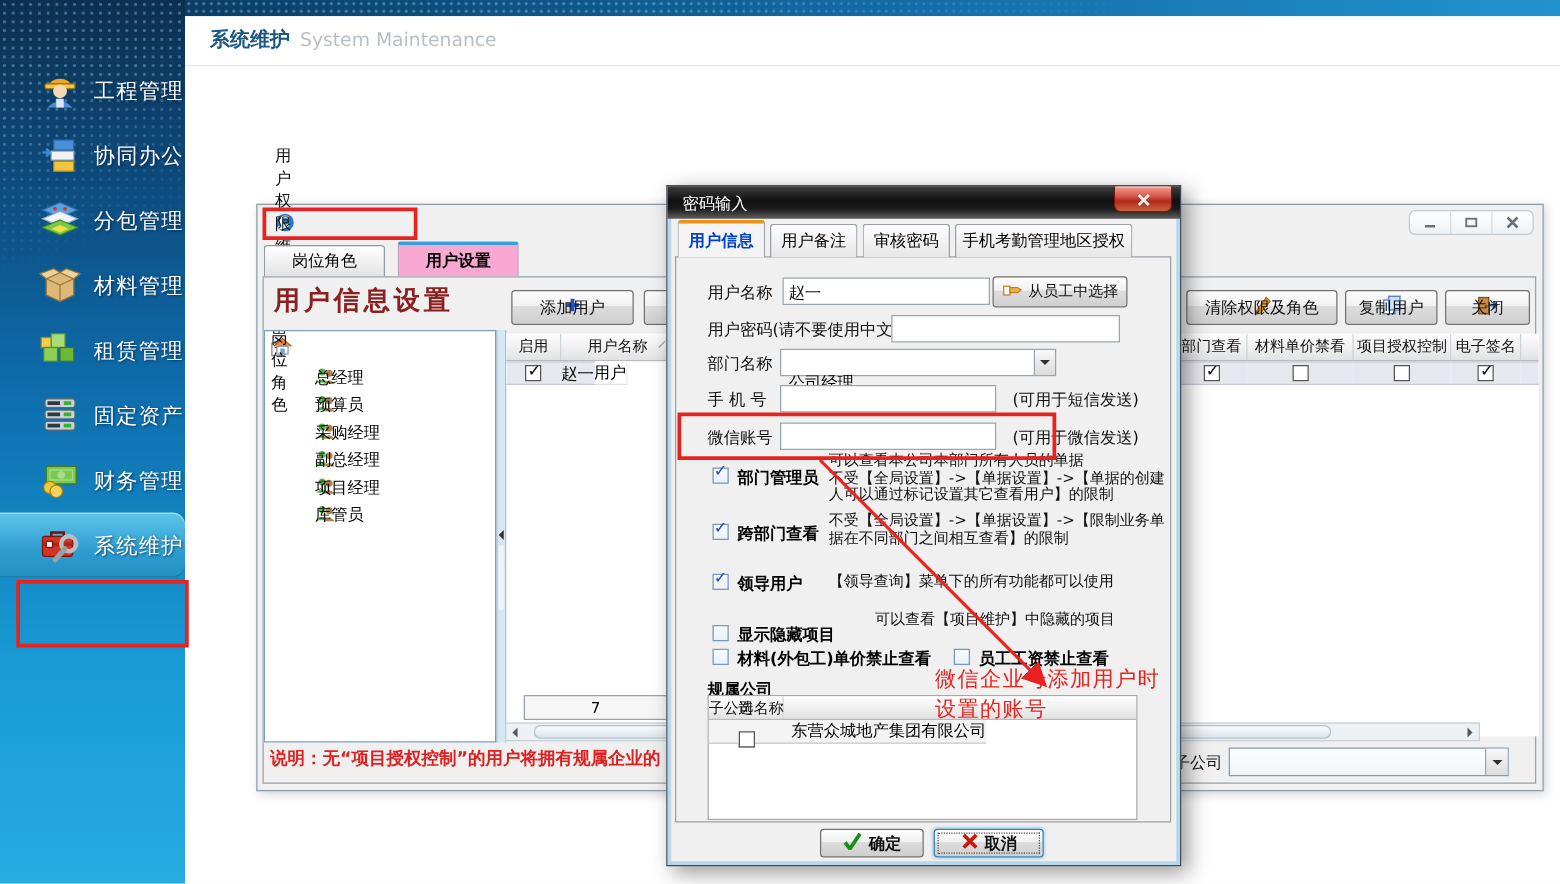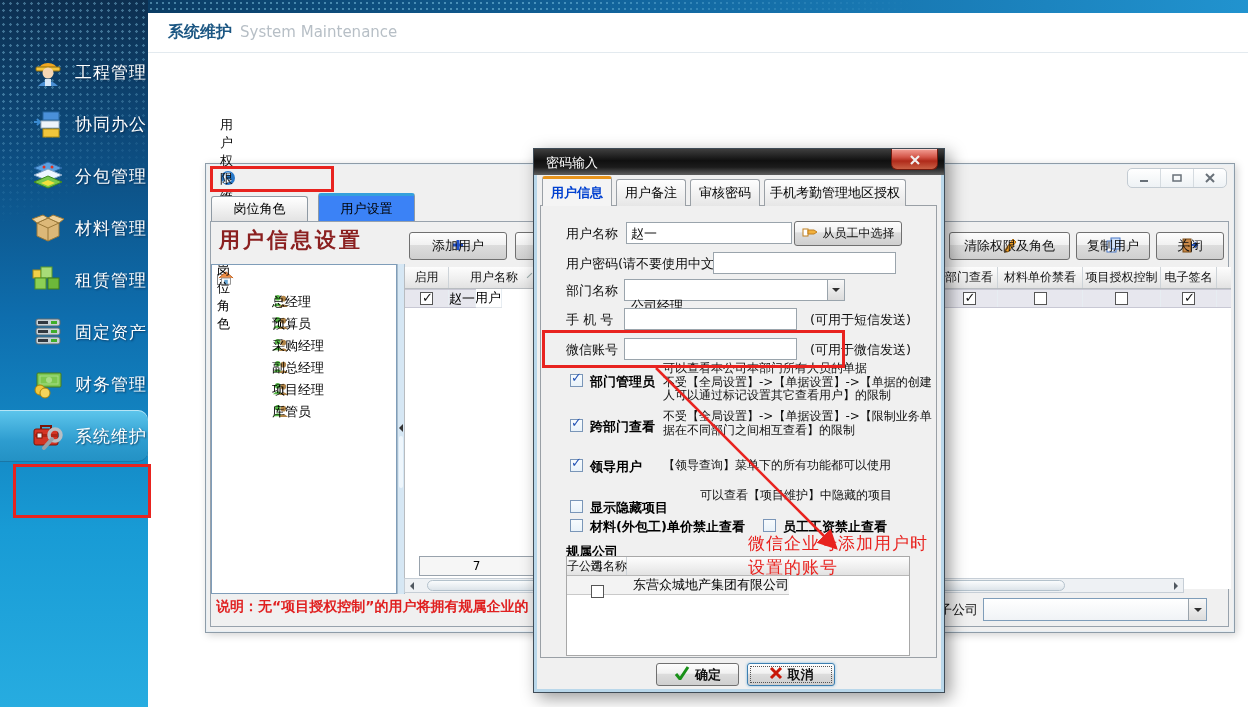--- a/index.html
+++ b/index.html
@@ -45,39 +45,39 @@
   .mwin-titlerow{left:14px;top:6px;display:flex;gap:6px;align-items:center;font-size:13px;color:#101010;}
   .mwin-titlerow .ticon svg{width:16px;height:16px;display:block;}
   .title-red-box{left:4px;top:2px;width:124px;height:26px;border:3px solid var(--annot);pointer-events:none;z-index:4;}
   .win-ctrls{left:921px;top:4px;width:100px;height:20px;background:linear-gradient(#ffffff,#eef2f5);
     border:1px solid #c3cbd2;border-radius:5px;display:flex;}
   .win-ctrls .wc{position:relative;flex:1;display:flex;align-items:center;justify-content:center;cursor:pointer;}
   .win-ctrls .wc+.wc{border-left:1px solid #d5dbe0;}
   .win-ctrls svg{width:12px;height:10px;position:static;}
   .mtab{height:25px;background:linear-gradient(#ffffff,#e3e3e3);border:1px solid #8f9aa4;border-bottom:none;
     border-radius:3px 3px 0 0;display:flex;align-items:center;justify-content:center;font-size:13px;cursor:pointer;z-index:2;}
-  .mtab.active{background:#3b82f6;border-top:3px solid #35a0dc;color:#000;z-index:3;}
+  .mtab.active{background:#f9a8d4;border-top:3px solid #35a0dc;color:#000;z-index:3;font-weight:bold;}
   .mpanel{left:4px;top:57px;width:1019px;height:406px;border:1px solid #98a2ac;background:#f0f0f0;}
   .section-title{left:13px;top:62px;font-size:21px;font-weight:bold;color:#8b2020;letter-spacing:3px;}
   .wbtn{background:linear-gradient(#fdfdfd,#f1f1f1 45%,#dddddd 46%,#cfcfcf);border:1px solid #707070;
     border-radius:3px;display:flex;align-items:center;justify-content:center;gap:5px;font-size:13px;color:#101010;cursor:pointer;}
   .wbtn svg{position:static;}
   .btn-add{left:203px;top:68px;width:98px;height:28px;}
   .btn-del{left:309px;top:68px;width:86px;height:28px;}
   .btn-clear{left:743px;top:68px;width:121px;height:28px;}
   .btn-copy{left:870px;top:68px;width:74px;height:28px;}
   .btn-close{left:950px;top:68px;width:68px;height:28px;}
   
   .tree{left:5px;top:100px;width:186px;height:330px;background:#fff;border:1px solid #7f9db9;overflow:hidden;}
   .tree-root{position:absolute;left:5px;top:5px;display:flex;align-items:center;gap:5px;font-size:13px;height:18px;cursor:pointer;}
   .minusbox{width:11px;height:11px;border:1px solid #848484;background:#fff;font-size:9px;line-height:9px;
     text-align:center;color:#333;flex:0 0 11px;position:static;}
   .tree-root svg{width:18px;height:16px;position:static;}
   #tree-nodes{position:absolute;left:0;top:26px;width:100%;}
-  .tree-node{position:relative;height:22px;display:flex;align-items:center;gap:6px;padding-left:60px;
+  .tree-node{position:relative;height:22px;display:flex;align-items:center;gap:6px;padding-left:40px;
     font-size:13px;cursor:pointer;}
   .tree-node svg{width:17px;height:15px;position:static;}
   .splitter{left:191px;top:100px;width:8px;height:330px;background:#d6e7f4;
     border-left:1px solid #a9bdcd;border-right:1px solid #a9bdcd;cursor:col-resize;}
   .splitter .sp-thumb{left:1px;top:172px;width:4px;height:52px;background:#eef6fc;border-radius:2px;}
   .splitter .sp-arrow{left:1px;top:160px;width:0;height:0;border:4px solid transparent;border-right-color:#333;border-left:none;}
   
   .gridhead{background:linear-gradient(#fdfdfd,#eeeeee 60%,#e2e2e2);border-bottom:1px solid #b8bcc0;
     display:flex;align-items:center;font-size:12px;color:#111;}
   .gh-cell{position:relative;height:100%;display:flex;align-items:center;justify-content:center;border-right:1px solid #cdd3d8;}

